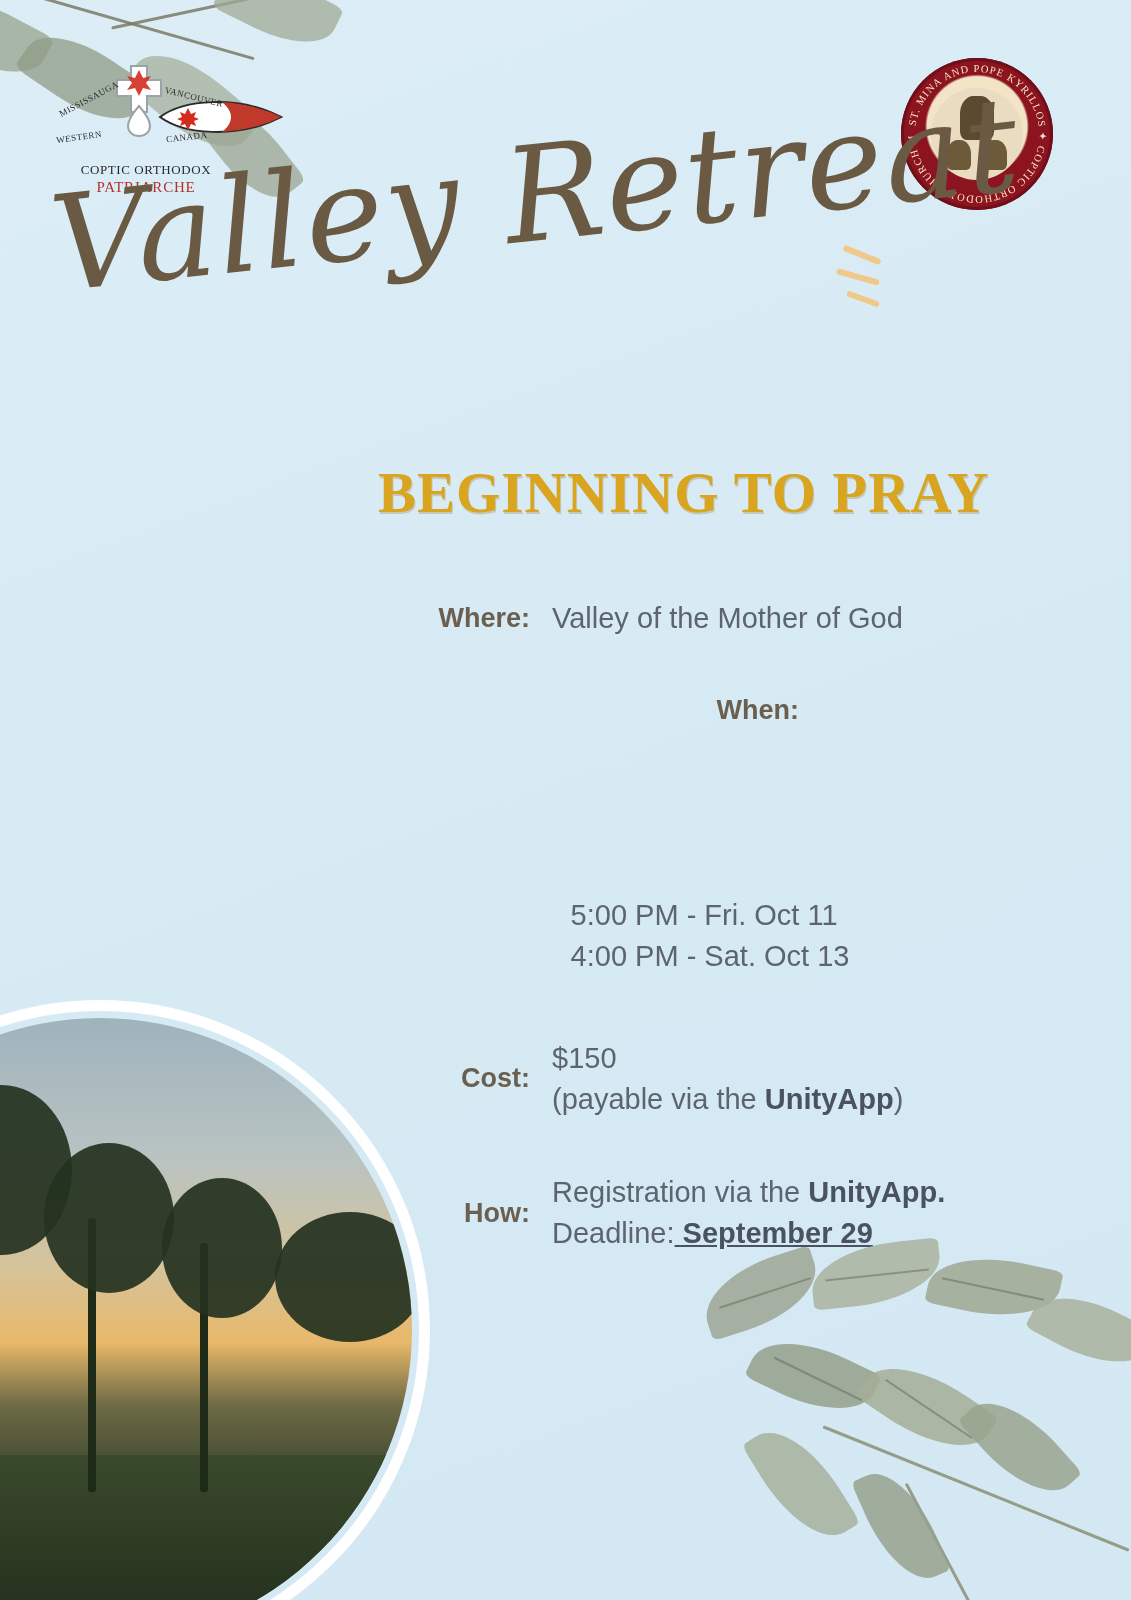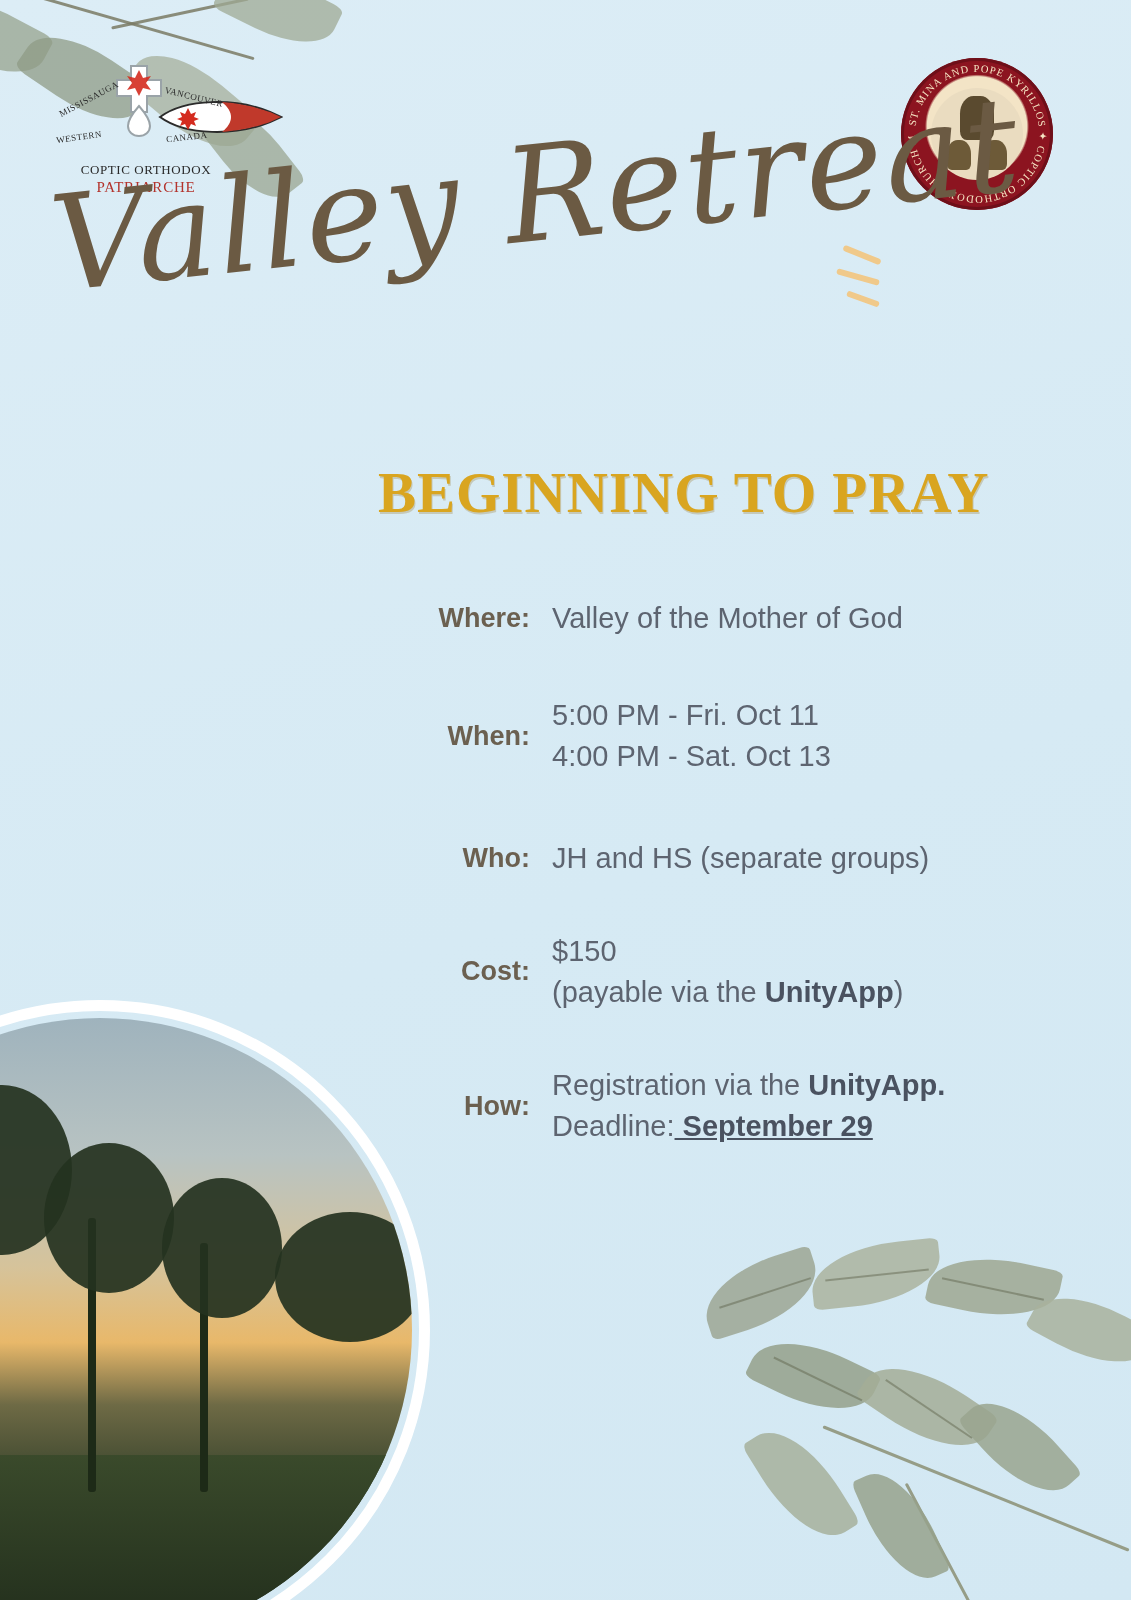--- a/index.html
+++ b/index.html
@@ -189,21 +189,21 @@
     flex: 0 0 200px;
   }
   .row .value {
     font-size: 29px;
     color: #5d6470;
     line-height: 1.42;
   }
   .row .value b { color: #4a5260; font-weight: bold; }
   .row .value u { text-decoration: underline; font-weight: bold; color: #4a5260; }
   .row.where { }
-  .row.when  { margin-bottom: 60px; }
+  .row.when  { margin-bottom: 60px; flex-direction: column; }
   .row.who   { margin-bottom: 52px; }
   .row.cost  { margin-bottom: 52px; }
 
   
   .photo-wrap {
     position: absolute;
     left: -230px;
     bottom: -60px;
     width: 660px;
     height: 660px;
@@ -346,26 +346,20 @@
     </div>
 
     <div class="row when">
       <div class="label">When:</div>
       <div class="value">
         <div>5:00 PM - Fri. Oct 11</div>
         <div>4:00 PM - Sat. Oct 13</div>
       </div>
     </div>
 
-    <div class="row who">
-      <div class="label">Who:</div>
-      <div class="value">
-        <div>JH and HS  (separate groups)</div>
-      </div>
-    </div>
 
     <div class="row cost">
       <div class="label">Cost:</div>
       <div class="value">
         <div>$150</div>
         <div><span>(payable via the </span><b>UnityApp</b><span>)</span></div>
       </div>
     </div>
 
     <div class="row how">

